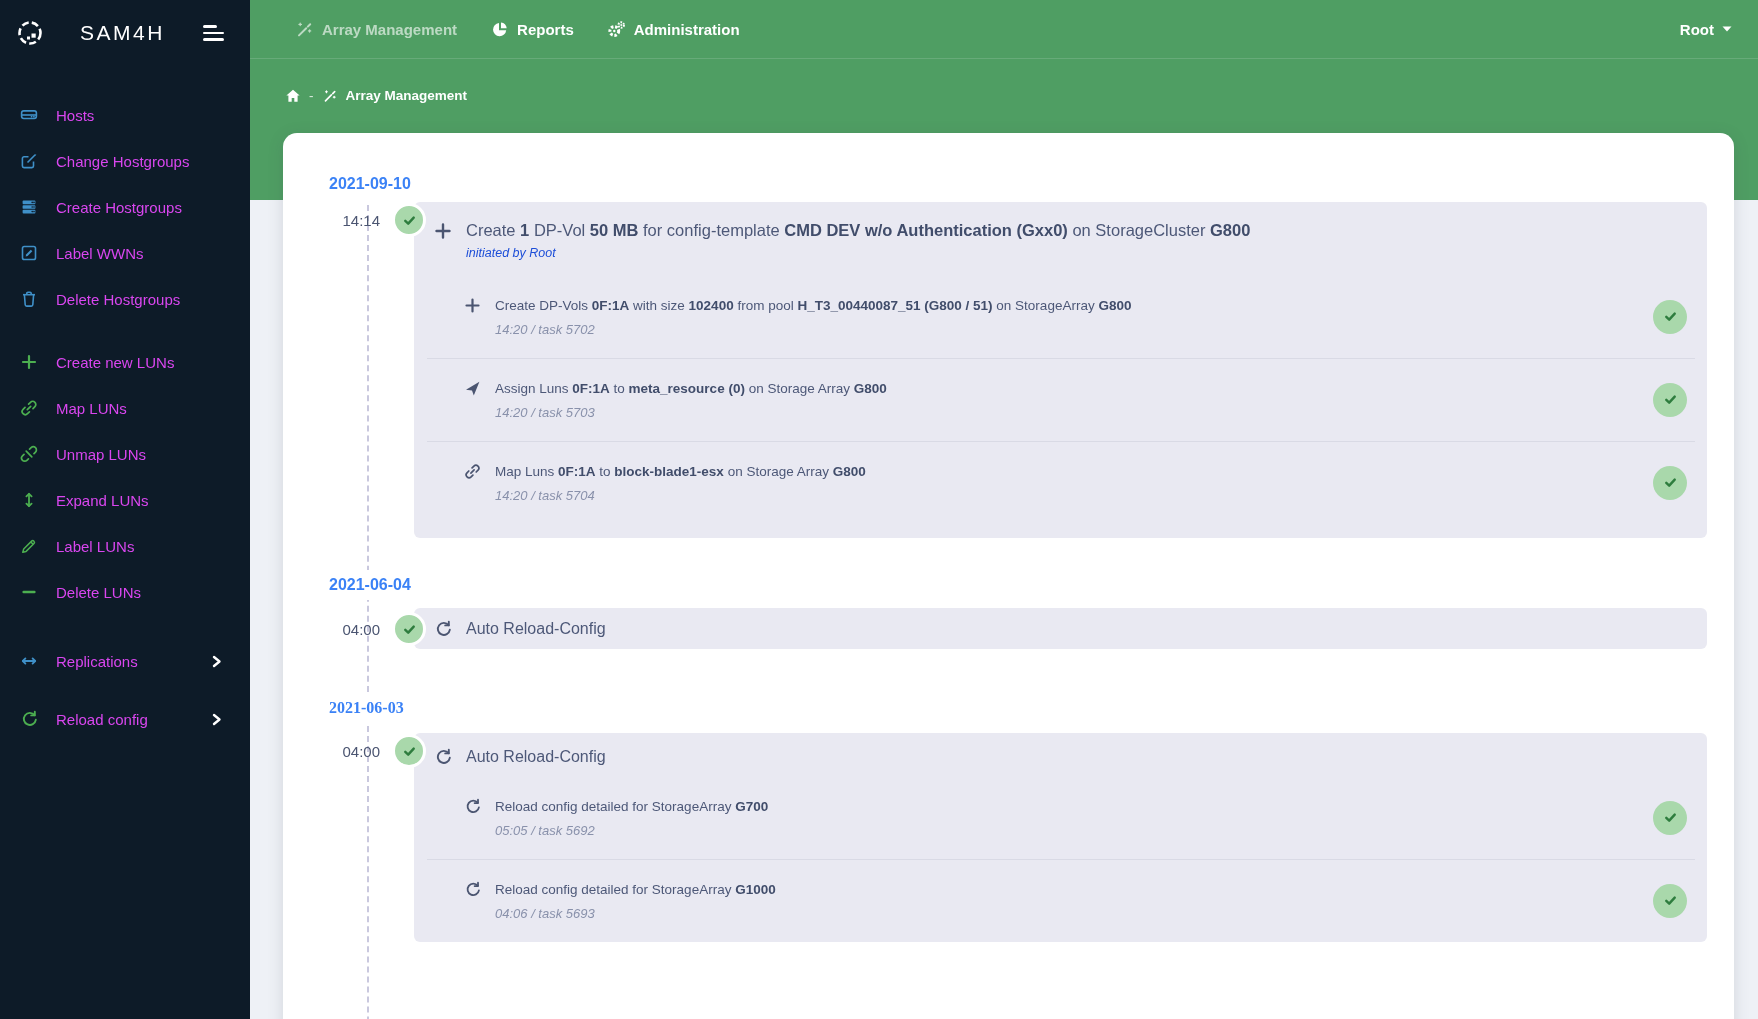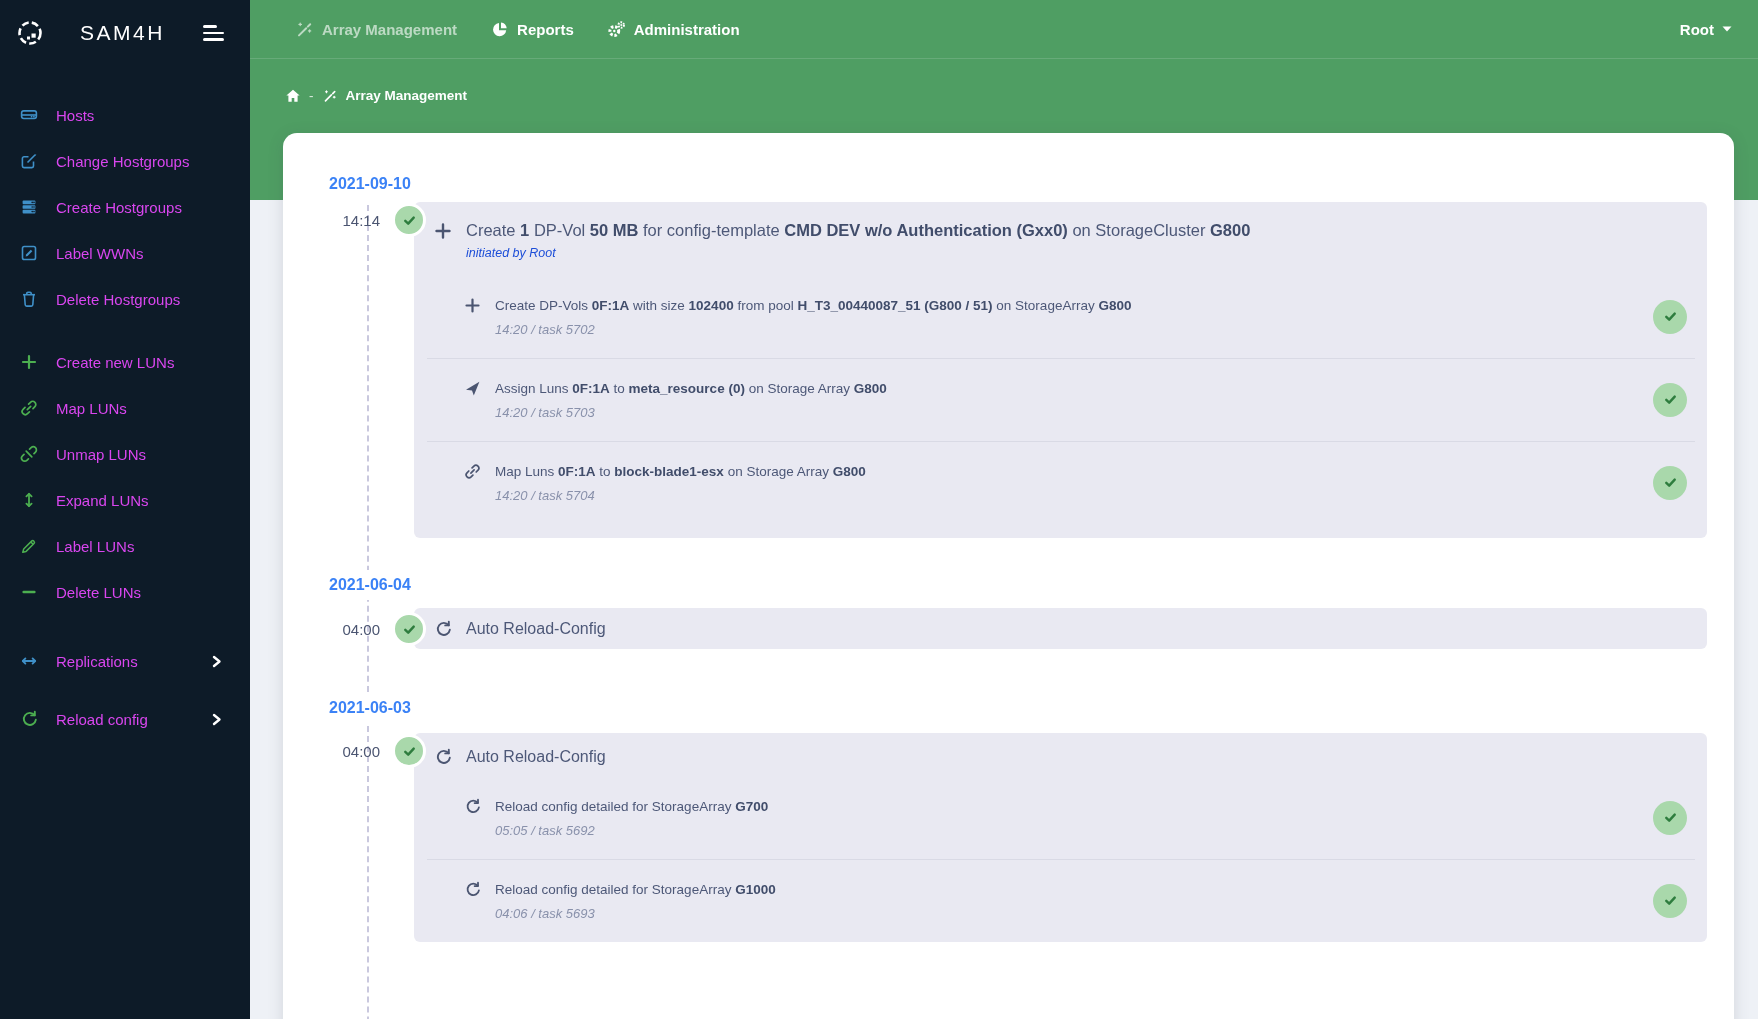--- a/index.html
+++ b/index.html
@@ -75,21 +75,21 @@
   .event-card.single { display:flex; align-items:center; height:41px; padding:0 20px; gap:14px; }
   .single .hicon { margin-top:0; }
   .single-title { font-size:16px; color:#4d5878; }
   .card-head2 { display:flex; align-items:center; gap:14px; padding:15px 20px 10px 20px; }
   .card-head2 .hicon { margin-top:0; }
 
   .mt-g1-date { margin-top:0; }
   .mt-g1-card { margin-top:3px; }
   .mt-g2-date { margin-top:32px; }
   .mt-g2-card { margin-top:8px; }
-  .mt-g3-date { margin-top:44px; }
+  .mt-g3-date { margin-top:44px;font-family:Liberation Serif, serif; }
   .mt-g3-card { margin-top:10px; }
 </style>
 </head>
 <body>
 
 <div class="app">
 
   <div class="sidebar">
     <div class="sb-header">
       <span class="logo">

